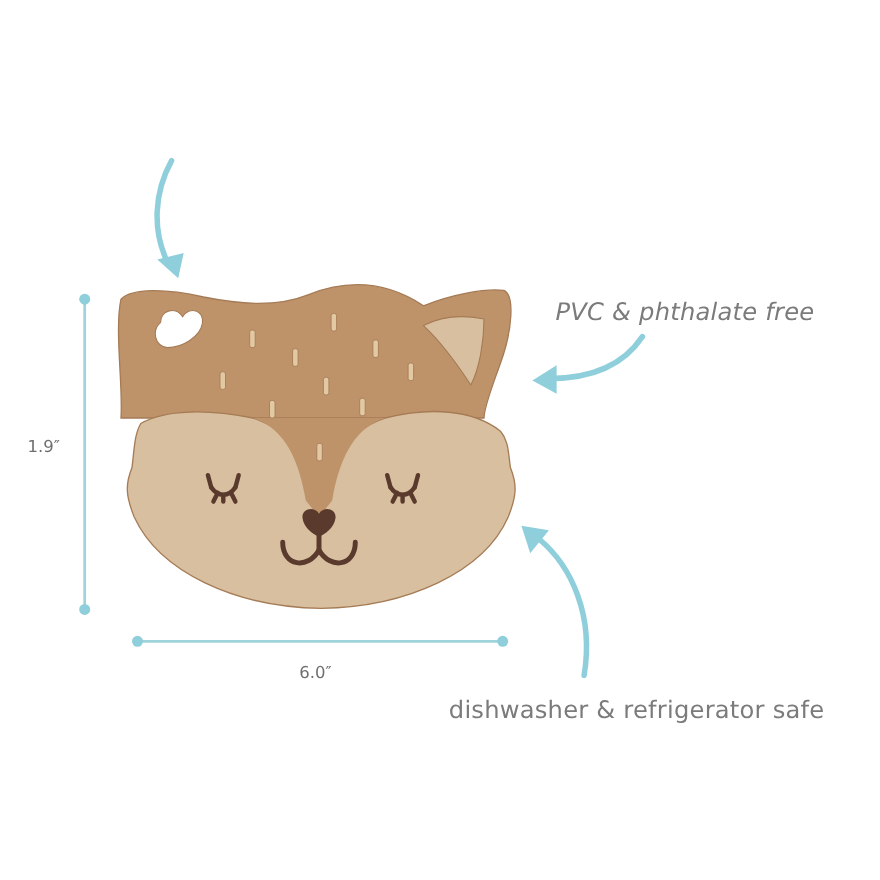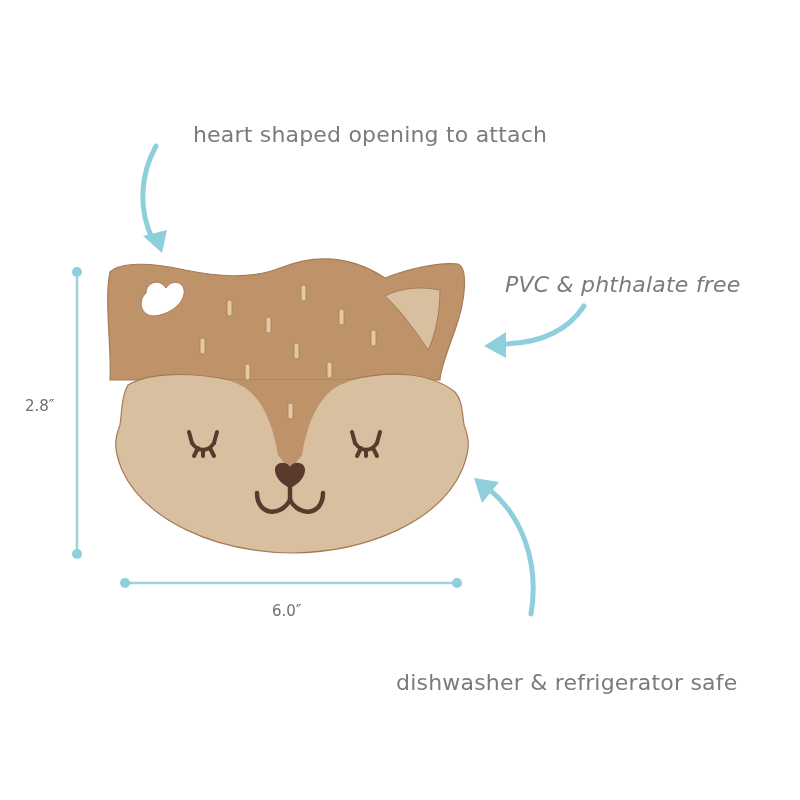--- a/index.html
+++ b/index.html
@@ -114,22 +114,21 @@
     </g>
 
     <path d="M275 471 C274 462 286 460 290 467 C294 460 306 462 305 471 C304 480 295 486 290 488 C285 486 276 480 275 471 Z" fill="#5a3a2c"></path>
 
     <path d="M257 493 C257 515 280 518 290 500 C300 518 323 515 323 493" fill="none" stroke="#5a3a2c" stroke-width="4.5" stroke-linecap="round"></path>
     <line x1="290" y1="487" x2="290" y2="500" stroke="#5a3a2c" stroke-width="4.5" stroke-linecap="round"></line>
   </g>
 </svg>
 
 <div class="label center" style="left:160px; top:120px; width:420px;">
-  <div>heart shaped opening to attach</div>
 </div>
 
 <div class="label" style="left:505px; top:270px;font-style:italic;">PVC &amp; phthalate free</div>
 
-<div class="label" style="left:396px; top:632px;margin-top:36px;">dishwasher &amp; refrigerator safe</div>
+<div class="label" style="left:408px; top:632px;">dishwasher &amp; refrigerator safe</div>
 
-<div class="dim" style="left:25px; top:397px;">2.8″</div>
+<div class="dim" style="left:25px; top:397px;">1.9″</div>
 
 <div class="dim" style="left:272px; top:602px;">6.0″</div>
 
 </body></html>

